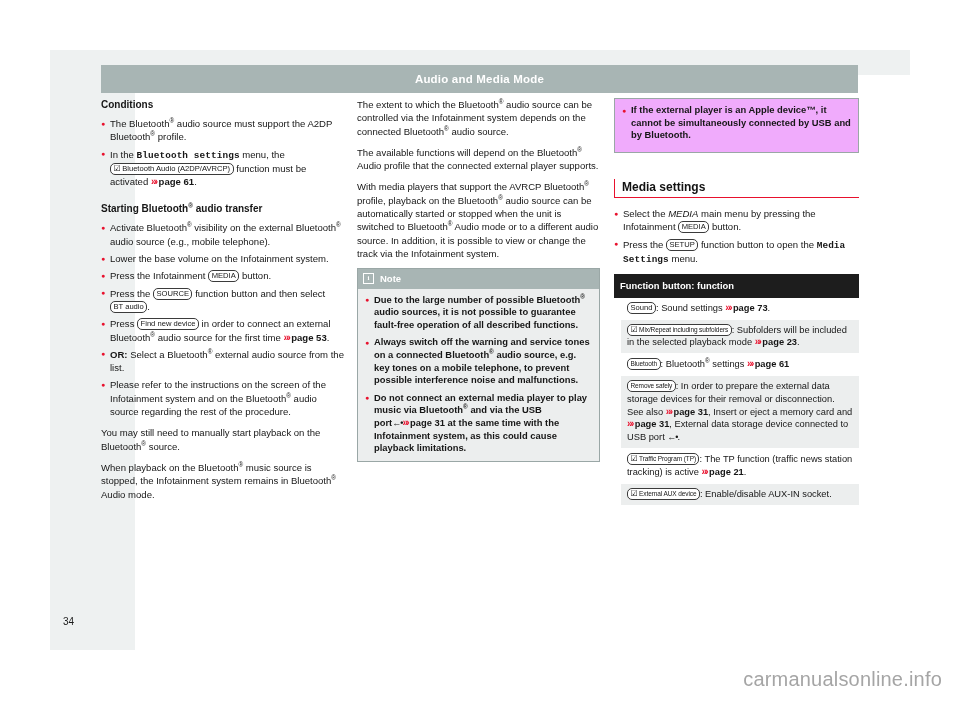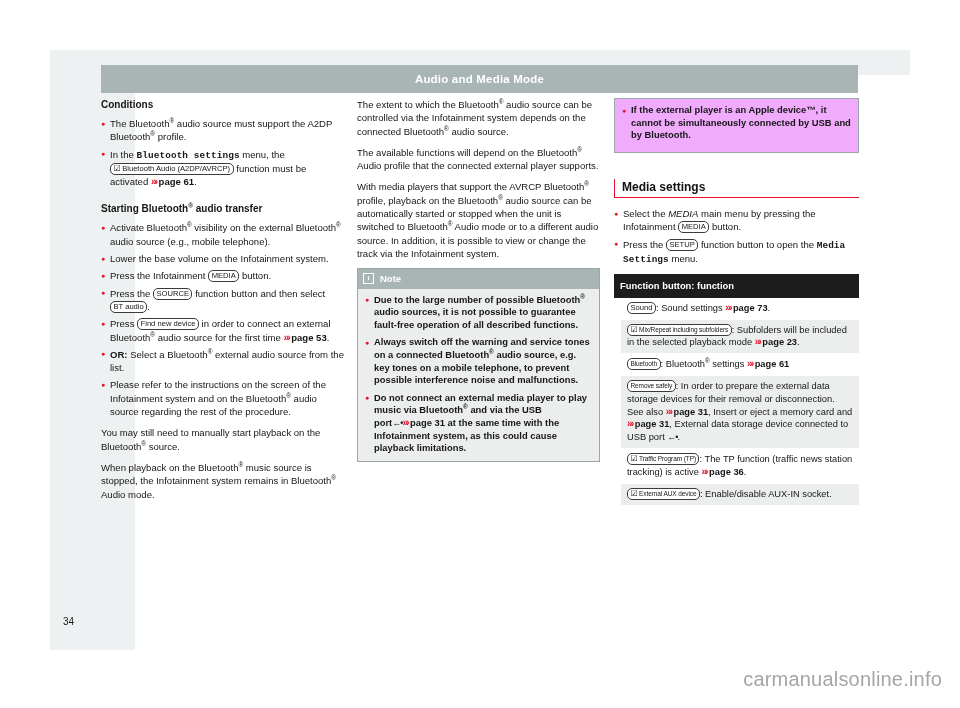--- a/index.html
+++ b/index.html
@@ -356,21 +356,21 @@
 
   <div class="tbl-row odd">
     <span class="key tiny">Bluetooth</span><span>: Bluetooth</span><sup class="reg">®</sup><span> settings </span><span class="ref"><span class="chev">»›</span><span>page 61</span></span>
   </div>
 
   <div class="tbl-row even">
     <span class="key tiny">Remove safely</span><span>: In order to prepare the external data storage devices for their removal or disconnection. See also </span><span class="ref"><span class="chev">»›</span><span>page 31</span></span><span>, Insert or eject a memory card and </span><span class="ref"><span class="chev">»›</span><span>page 31</span></span><span>, External data storage device connected to USB port </span><span class="usb">←•</span><span>.</span>
   </div>
 
   <div class="tbl-row odd">
-    <span class="key cb tiny">Traffic Program (TP)</span><span>: The TP function (traffic news station tracking) is active </span><span class="ref"><span class="chev">»›</span><span>page 36</span></span><span>.</span>
+    <span class="key cb tiny">Traffic Program (TP)</span><span>: The TP function (traffic news station tracking) is active </span><span class="ref"><span class="chev">»›</span><span>page 21</span></span><span>.</span>
   </div>
 
   <div class="tbl-row even">
     <span class="key cb tiny">External AUX device</span><span>: Enable/disable AUX-IN socket.</span>
   </div>
 </div>
 
 <div id="watermark">carmanualsonline.info</div>
 
 </body></html>

